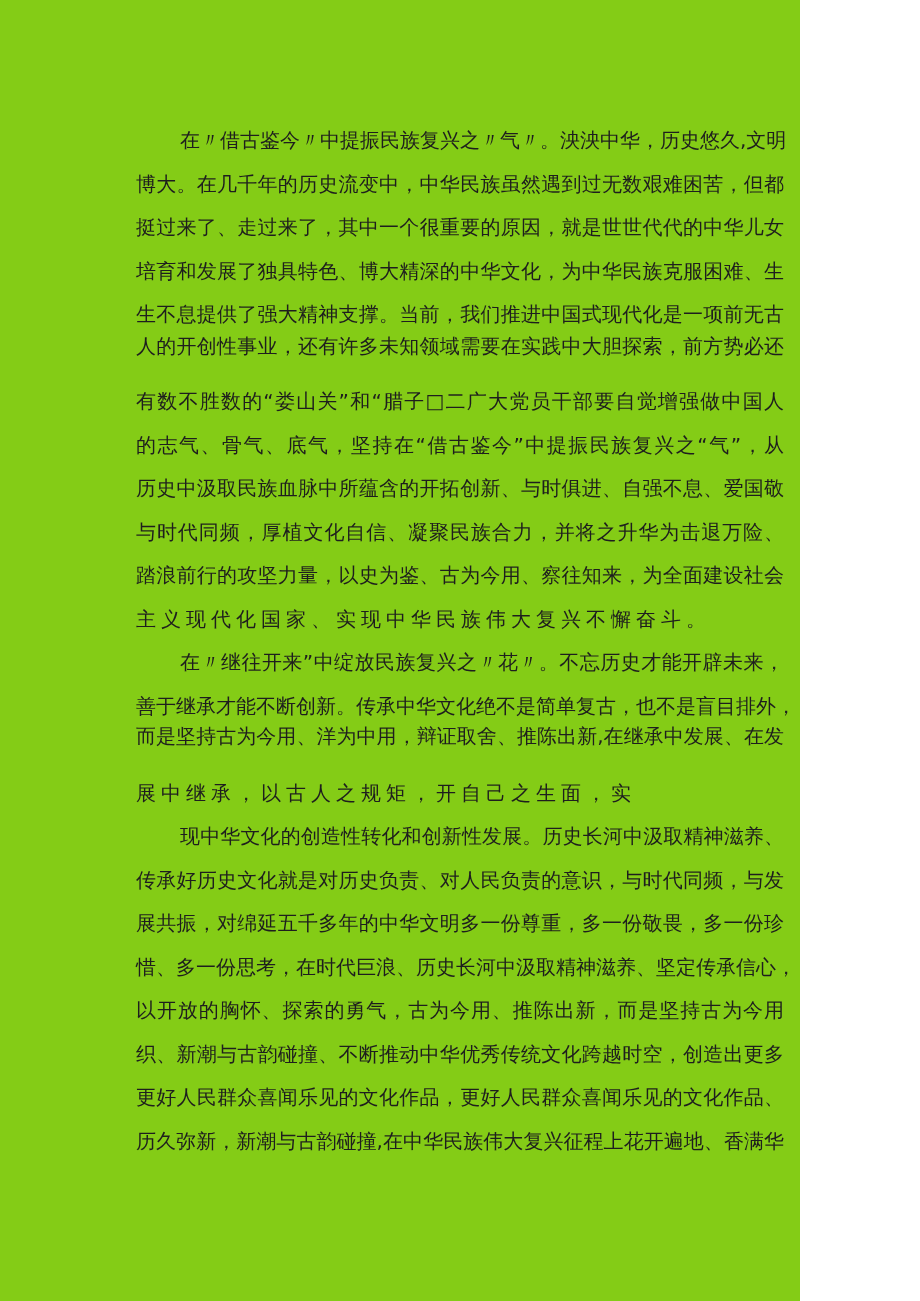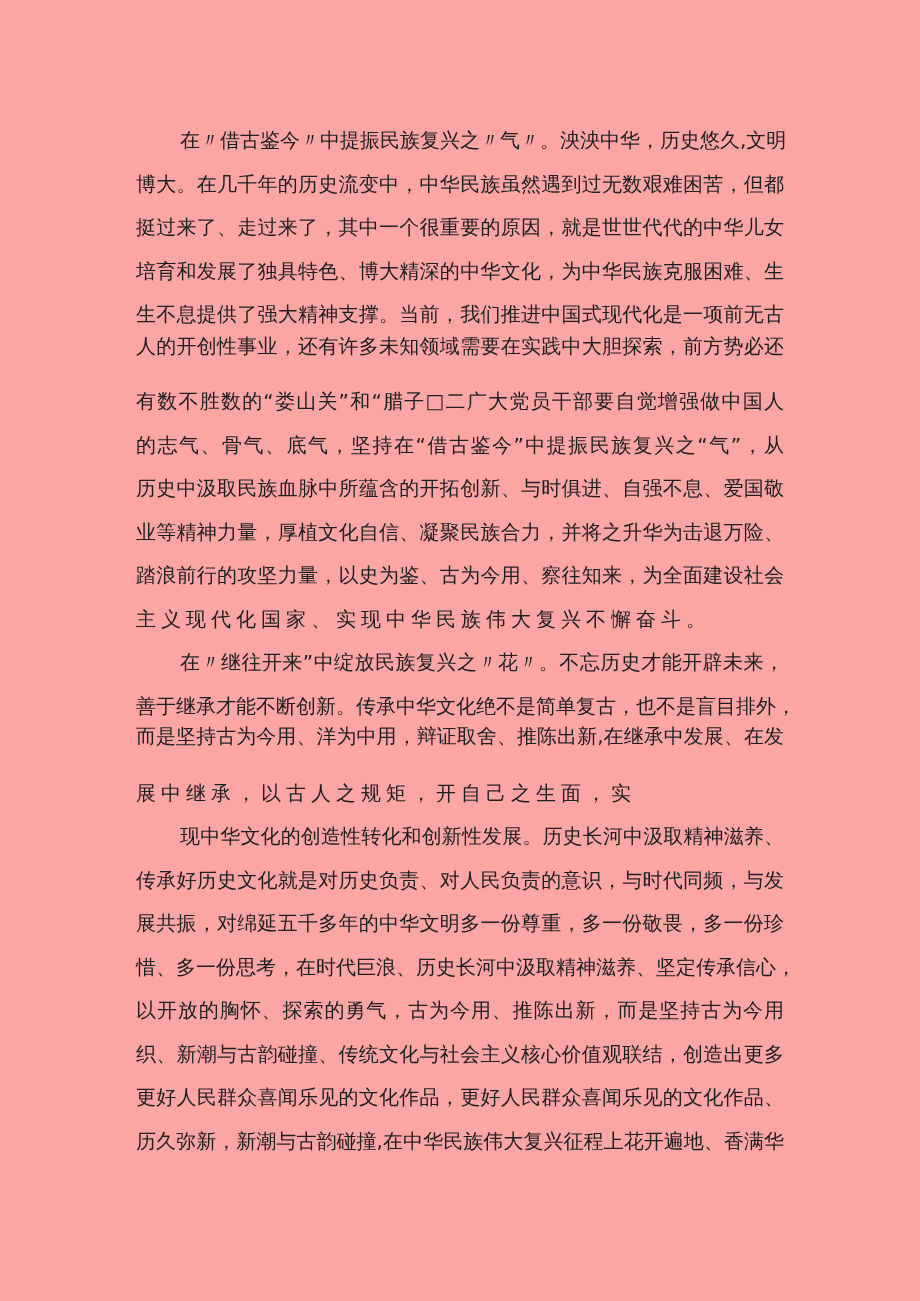--- a/index.html
+++ b/index.html
@@ -11,23 +11,23 @@
     width: 920px;
     height: 1301px;
     position: relative;
     overflow: hidden;
     font-family: "DejaVu Sans", "Liberation Sans", sans-serif;
     color: #1e1e1e;
   }
   .page {
     position: absolute;
     left: 0; top: 0;
-    width: 920px;
+    width: 800px;
     height: 1301px;
-    background: #fca5a5;
+    background: #84cc16;
   }
   .line {
     position: absolute;
     left: 136px;
     height: 30px;
     line-height: 30px;
     font-size: 20px;
     white-space: nowrap;
     letter-spacing: 5px;
     transform: translateY(-15px);
@@ -53,36 +53,36 @@
   <div>
     <div class="line indent full" style="top:140px">在〃借古鉴今〃中提振民族复兴之〃气〃。泱泱中华，历史悠久,文明</div>
     <div class="line full" style="top:183.5px">博大。在几千年的历史流变中，中华民族虽然遇到过无数艰难困苦，但都</div>
     <div class="line full" style="top:227px">挺过来了、走过来了，其中一个很重要的原因，就是世世代代的中华儿女</div>
     <div class="line full" style="top:270.5px">培育和发展了独具特色、博大精深的中华文化，为中华民族克服困难、生</div>
     <div class="line full" style="top:314px">生不息提供了强大精神支撑。当前，我们推进中国式现代化是一项前无古</div>
     <div class="line full" style="top:346px">人的开创性事业，还有许多未知领域需要在实践中大胆探索，前方势必还</div>
     <div class="line full" style="top:401px">有数不胜数的“娄山关”和“腊子□二广大党员干部要自觉增强做中国人</div>
     <div class="line full" style="top:444.5px">的志气、骨气、底气，坚持在“借古鉴今”中提振民族复兴之“气”，从</div>
     <div class="line full" style="top:488px">历史中汲取民族血脉中所蕴含的开拓创新、与时俱进、自强不息、爱国敬</div>
-    <div class="line full" style="top:531.5px">业等精神力量，厚植文化自信、凝聚民族合力，并将之升华为击退万险、</div>
+    <div class="line full" style="top:531.5px">与时代同频，厚植文化自信、凝聚民族合力，并将之升华为击退万险、</div>
     <div class="line full" style="top:575px">踏浪前行的攻坚力量，以史为鉴、古为今用、察往知来，为全面建设社会</div>
     <div class="line" style="top:618.5px">主义现代化国家、实现中华民族伟大复兴不懈奋斗。</div>
   </div>
 
   <div>
     <div class="line indent full" style="top:662px">在〃继往开来”中绽放民族复兴之〃花〃。不忘历史才能开辟未来，</div>
     <div class="line full" style="top:705.5px">善于继承才能不断创新。传承中华文化绝不是简单复古，也不是盲目排外，</div>
     <div class="line full" style="top:736px">而是坚持古为今用、洋为中用，辩证取舍、推陈出新,在继承中发展、在发</div>
     <div class="line" style="top:792.5px">展中继承，以古人之规矩，开自己之生面，实</div>
   </div>
 
   <div>
     <div class="line indent full" style="top:836px">现中华文化的创造性转化和创新性发展。历史长河中汲取精神滋养、</div>
     <div class="line full" style="top:879.5px">传承好历史文化就是对历史负责、对人民负责的意识，与时代同频，与发</div>
     <div class="line full" style="top:923px">展共振，对绵延五千多年的中华文明多一份尊重，多一份敬畏，多一份珍</div>
     <div class="line full" style="top:966.5px">惜、多一份思考，在时代巨浪、历史长河中汲取精神滋养、坚定传承信心，</div>
     <div class="line full" style="top:1010px">以开放的胸怀、探索的勇气，古为今用、推陈出新，而是坚持古为今用</div>
-    <div class="line full" style="top:1053.5px">织、新潮与古韵碰撞、传统文化与社会主义核心价值观联结，创造出更多</div>
+    <div class="line full" style="top:1053.5px">织、新潮与古韵碰撞、不断推动中华优秀传统文化跨越时空，创造出更多</div>
     <div class="line full" style="top:1097px">更好人民群众喜闻乐见的文化作品，更好人民群众喜闻乐见的文化作品、</div>
     <div class="line full" style="top:1140.5px">历久弥新，新潮与古韵碰撞,在中华民族伟大复兴征程上花开遍地、香满华</div>
   </div>
 
 </div>
 
 </body></html>

